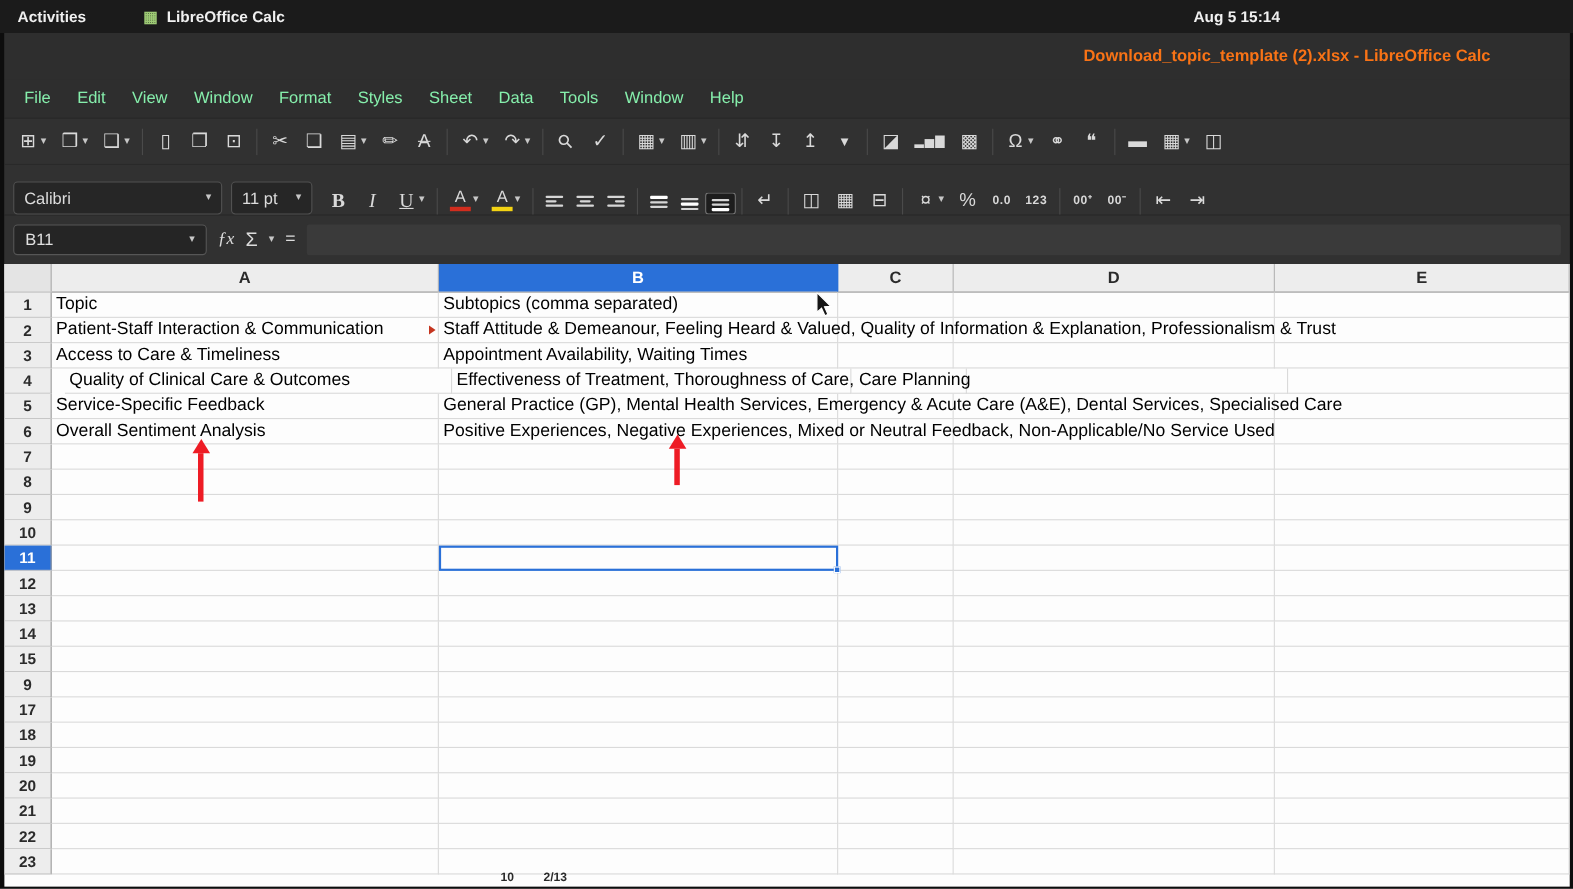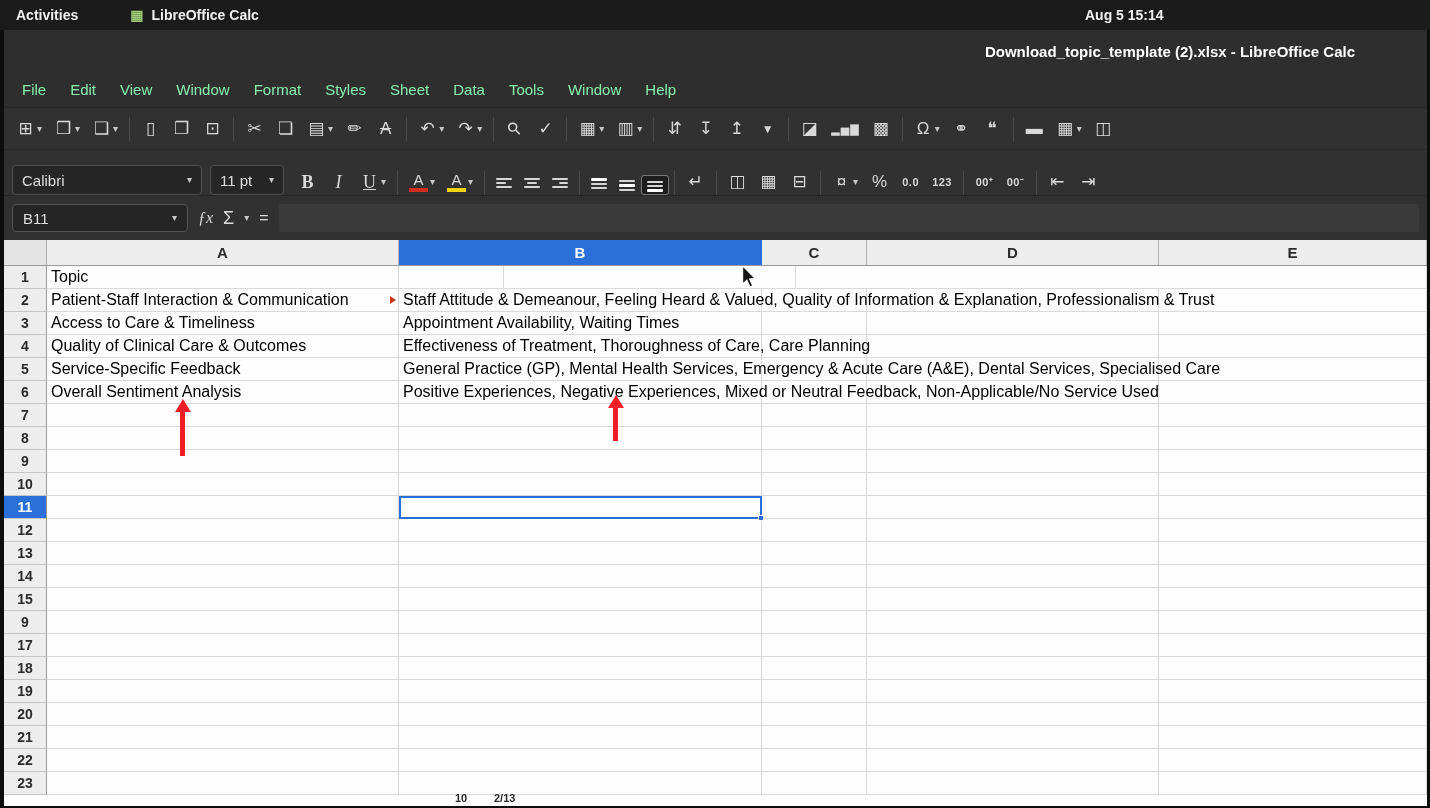--- a/index.html
+++ b/index.html
@@ -21,21 +21,21 @@
   .clock{ position:absolute; left:1085px; }
 
   
   .window{
     position:absolute; top:30px; left:4px; right:3px; bottom:2px;
     background:#2e2e2e; display:flex; flex-direction:column;
   }
   .titlebar{ height:42px; position:relative; background:#2e2e2e; }
   .wtitle{
     position:absolute; right:72px; top:50%; transform:translateY(-50%);
-    color:#ffffff; font-size:15px; font-weight:700; white-space:nowrap;
+    color:#f97316; font-size:15px; font-weight:700; white-space:nowrap;
   }
   .menubar{
     height:36px; display:flex; align-items:center; padding-left:6px;
     background:#2e2e2e; border-bottom:1px solid #272727;
   }
   .menu-item{ padding:5px 12px; color:#86efac; font-size:15px; border-radius:3px; cursor:default; }
 
   
   .tb{ display:flex; align-items:center; background:#313131; }
   .tb1{ height:42px; padding:0 6px; border-bottom:1px solid #292929; }
@@ -386,20 +386,23 @@
         <div class="colh" style="width: 105px;">C</div>
         <div class="colh" style="width: 292px;">D</div>
         <div class="colh" style="flex: 1 1 auto;">E</div>
       </div>
     <div class="gridrows">
         <div class="grow">
           <div class="rowh">1</div>
           <div class="cell ovf" style="width: 352px;">
             <span class="celltext">Topic</span>
           </div>
+          <div class="cell ovf" style="width: 363px;">
+            <span class="celltext">Subtopics (comma separated)</span>
+          </div>
           <div class="cell" style="width: 105px;"></div>
           <div class="cell" style="width: 292px;"></div>
           <div class="cell last"></div>
         </div>
         <div class="grow">
           <div class="rowh">2</div>
           <div class="cell clip" style="width: 352px;">
             <span class="celltext">Patient-Staff Interaction &amp; Communication</span>
             <span class="ovf-marker"></span>
           </div>
@@ -417,21 +420,21 @@
           </div>
           <div class="cell ovf" style="width: 363px;">
             <span class="celltext">Appointment Availability, Waiting Times</span>
           </div>
           <div class="cell" style="width: 105px;"></div>
           <div class="cell" style="width: 292px;"></div>
           <div class="cell last"></div>
         </div>
         <div class="grow">
           <div class="rowh">4</div>
-          <div class="cell ovf" style="width: 352px;">
+          <div class="cell ovf" style="width: 352px; margin-left: 12px;">
             <span class="celltext">Quality of Clinical Care &amp; Outcomes</span>
           </div>
           <div class="cell ovf" style="width: 363px; text-decoration: underline;">
             <span class="celltext">Effectiveness of Treatment, Thoroughness of Care, Care Planning</span>
           </div>
           <div class="cell" style="width: 105px;"></div>
           <div class="cell" style="width: 292px;"></div>
           <div class="cell last"></div>
         </div>
         <div class="grow">

